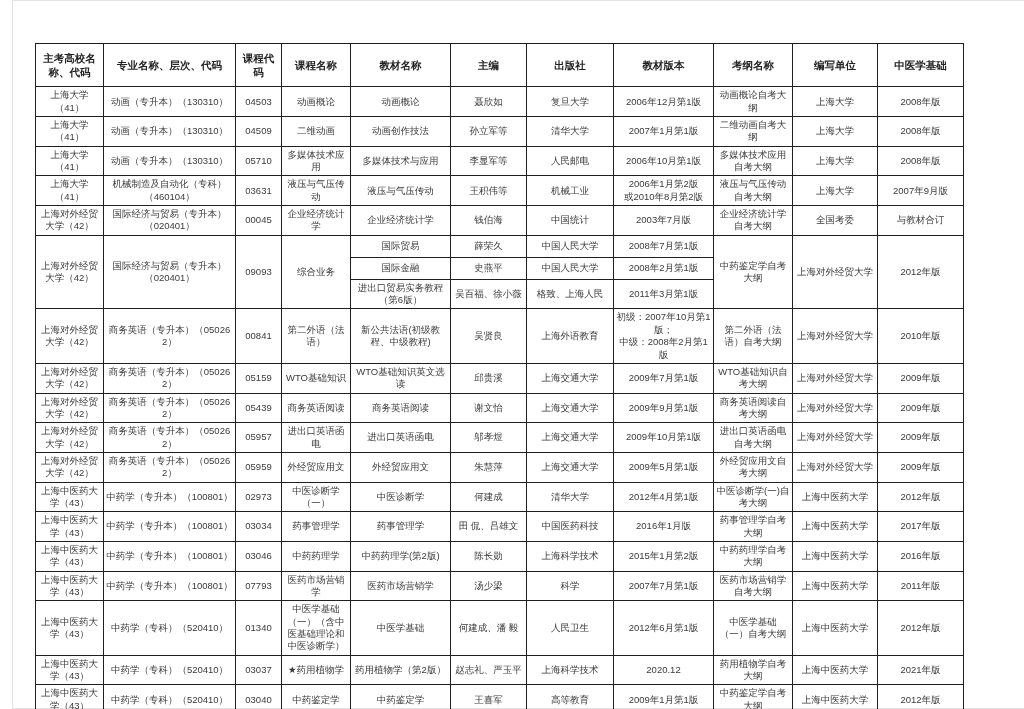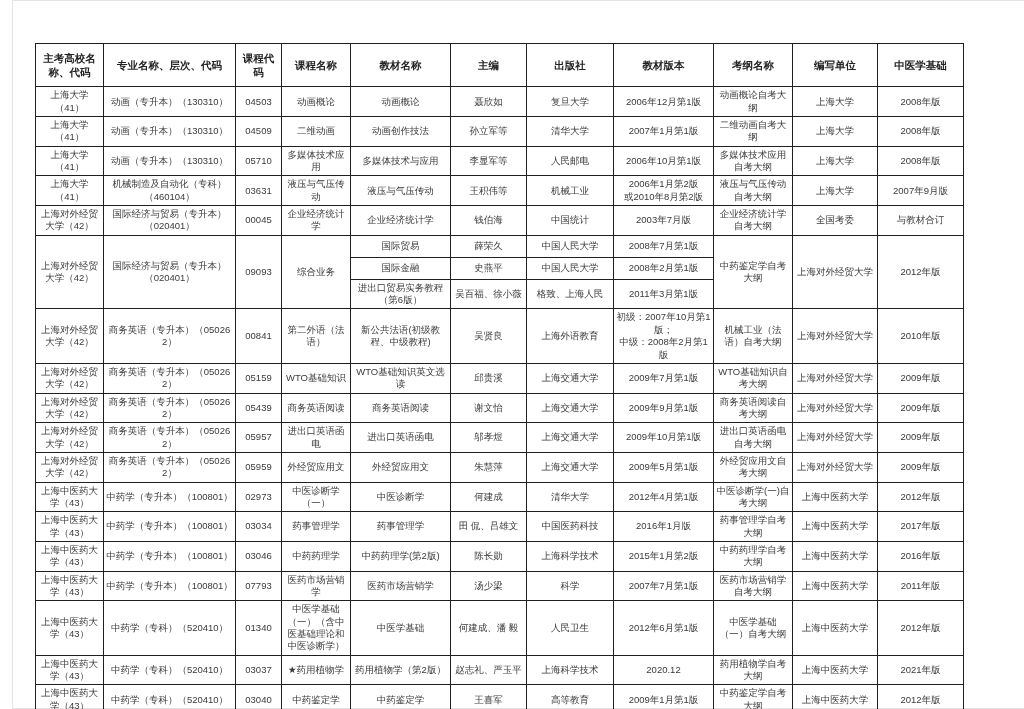--- a/index.html
+++ b/index.html
@@ -165,21 +165,21 @@
           <td>上海对外经贸
 大学（42）</td>
           <td>商务英语（专升本）（050262）</td>
           <td>00841</td>
           <td>第二外语（法语）</td>
           <td>新公共法语(初级教程、中级教程)</td>
           <td>吴贤良</td>
           <td>上海外语教育</td>
           <td>初级：2007年10月第1版；
 中级：2008年2月第1版</td>
-          <td>机械工业（法语）自考大纲</td>
+          <td>第二外语（法语）自考大纲</td>
           <td>上海对外经贸大学</td>
           <td>2010年版</td>
         </tr>
         <tr>
           <td>上海对外经贸
 大学（42）</td>
           <td>商务英语（专升本）（050262）</td>
           <td>05159</td>
           <td>WTO基础知识</td>
           <td>WTO基础知识英文选读</td>

